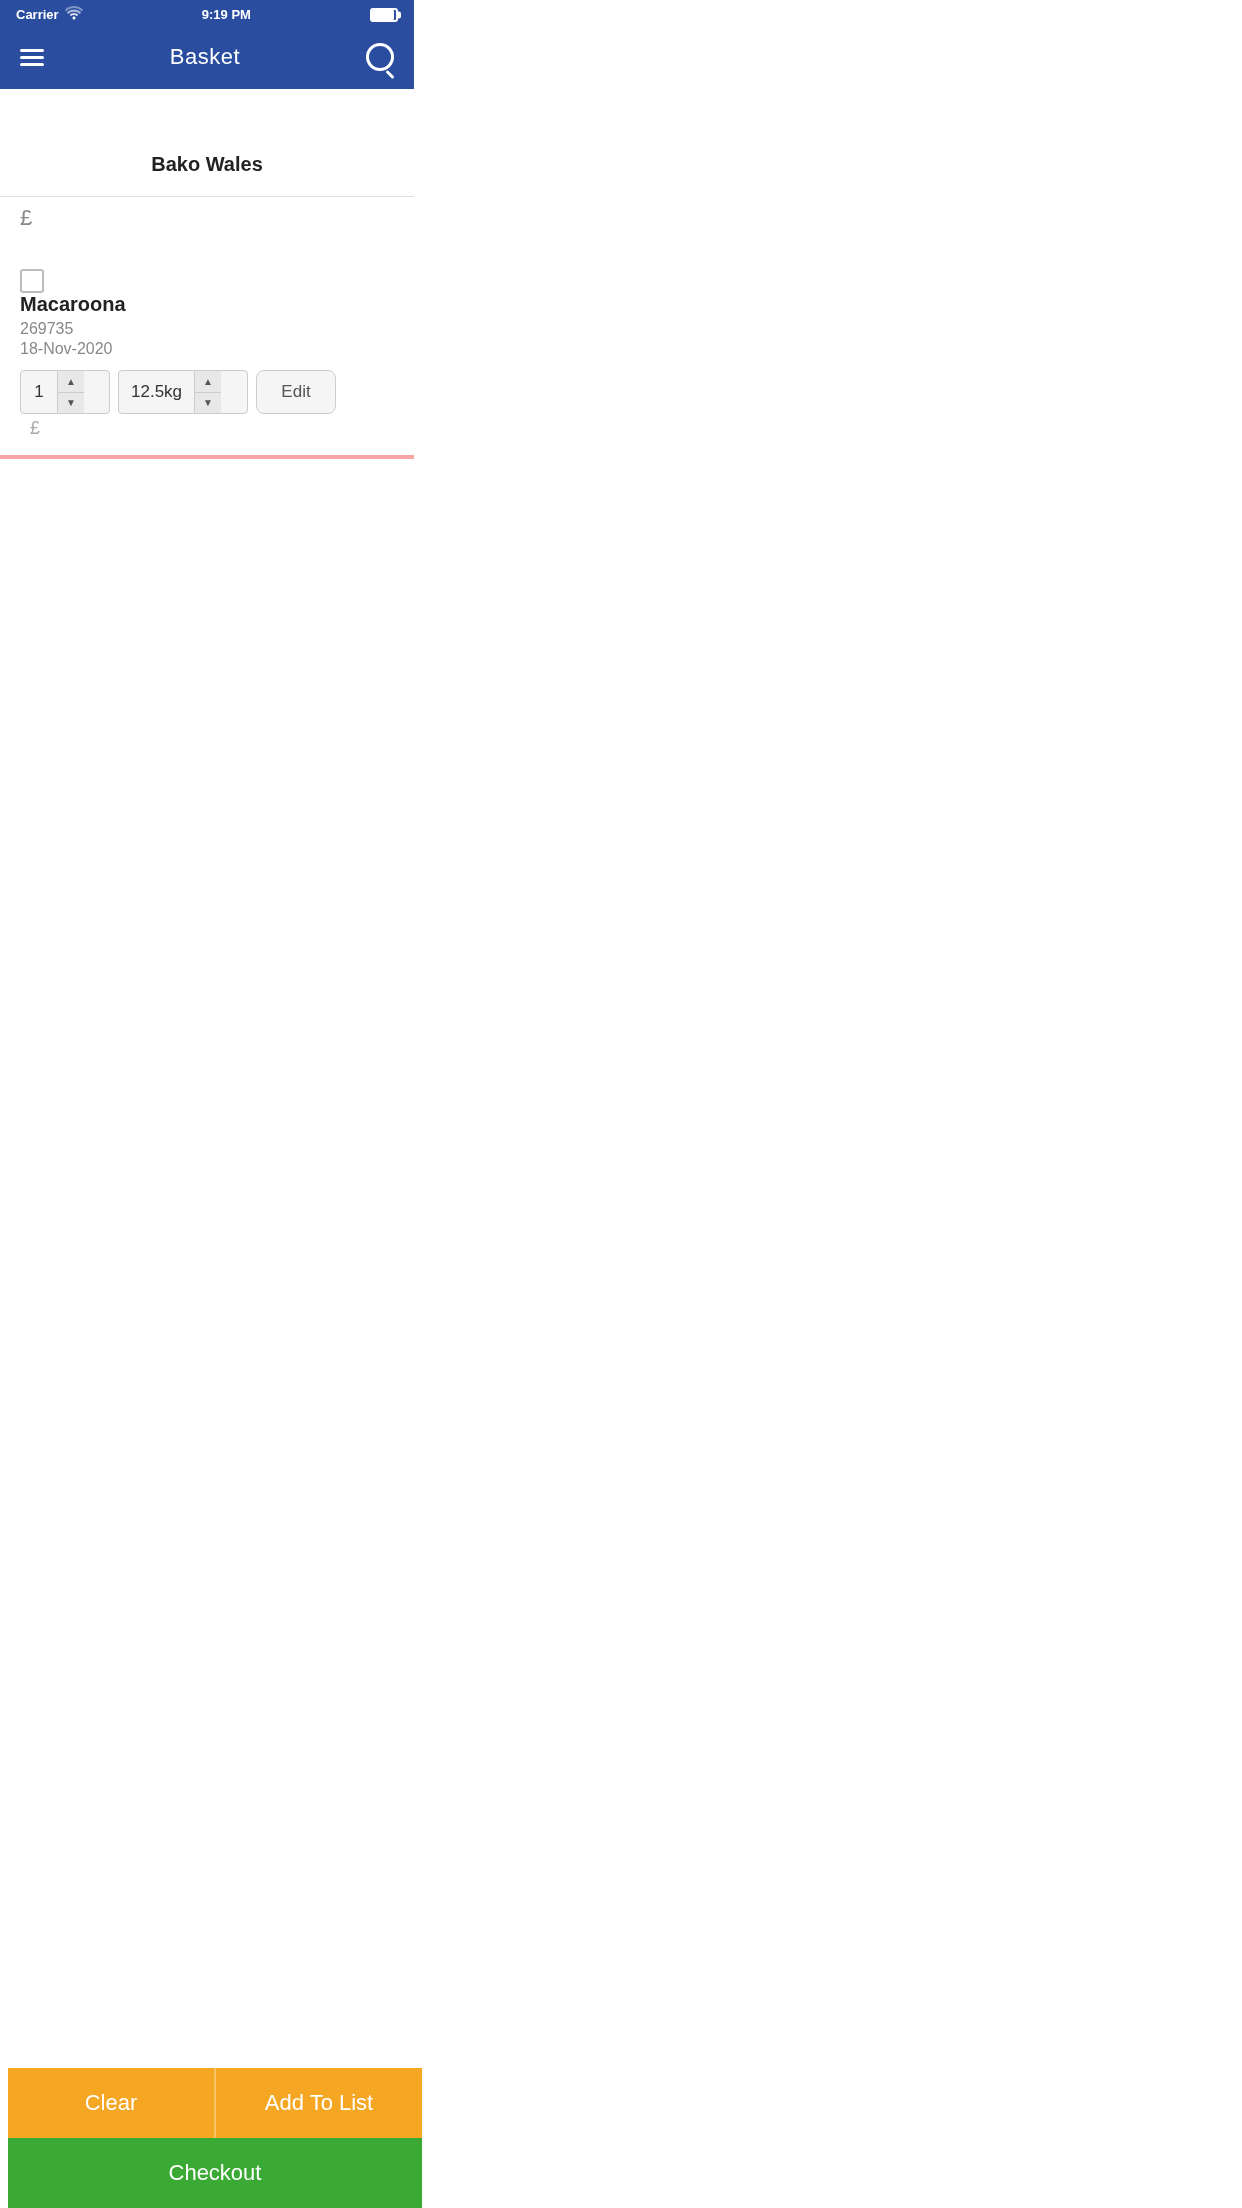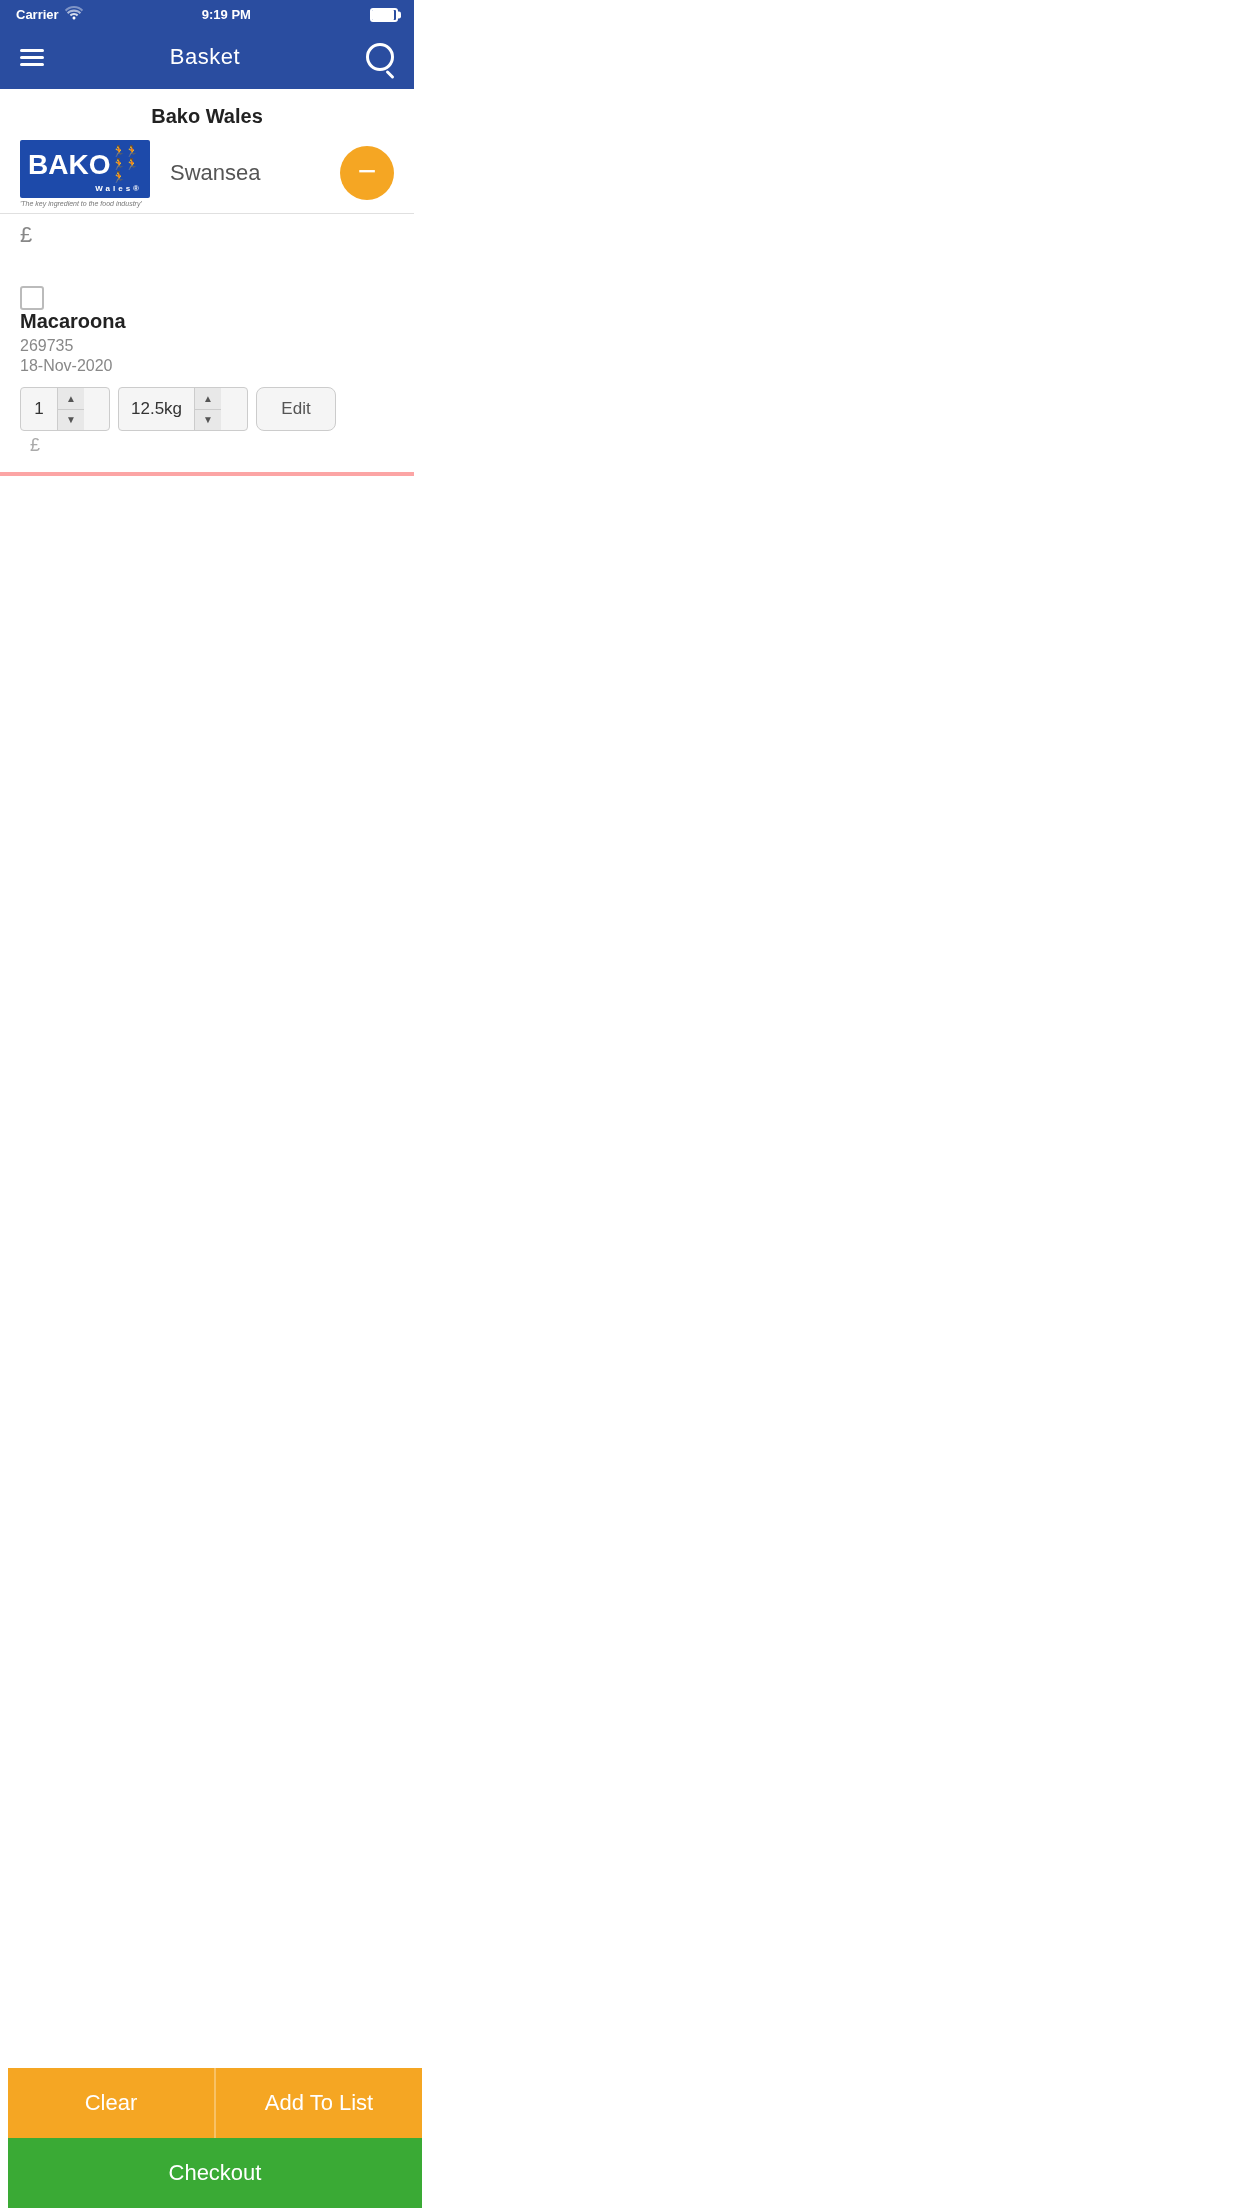--- a/index.html
+++ b/index.html
@@ -94,20 +94,21 @@
       height: 3px;
       background: white;
       transform: rotate(45deg);
       border-radius: 2px;
     }
 
     
     .store-section {
       padding: 16px 20px 8px 20px;
       border-bottom: 1px solid #e0e0e0;
+      margin-top: 48px;
     }
     .store-name {
       text-align: center;
       font-size: 20px;
       font-weight: 600;
       color: #222;
       margin-bottom: 12px;
     }
     .store-row {
       display: flex;
@@ -344,39 +345,20 @@
     <span></span>
   </div>
   <span class="header-title">Basket</span>
   <div class="search-circle"></div>
 </div>
 
 <div class="main-scroll">
 
   <div class="store-section">
     <div class="store-name">Bako Wales</div>
-    <div class="store-row">
-
-      <div class="bako-logo">
-        <div style="background:#1d4aaa; padding:5px 8px; border-radius:2px; display:inline-block;">
-          <div style="display:flex; align-items:center; gap:2px;">
-            <span style="font-size:28px; font-weight:900; color:white; line-height:1;">BAKO</span>
-            <span style="color:#e8523a; font-size:11px; letter-spacing:-1px;">🏃🏃🏃🏃🏃</span>
-          </div>
-          <div style="color:white; font-size:8px; letter-spacing:3px; text-align:right; font-weight:600;">Wales®</div>
-        </div>
-        <div style="font-size:7px; color:#777; margin-top:2px; font-style:italic; white-space:nowrap;">'The key ingredient to the food industry'</div>
-      </div>
-
-      <span class="store-city">Swansea</span>
-
-      <button class="remove-btn">
-        <span>−</span>
-      </button>
-    </div>
   </div>
 
   <div class="currency-row">
     <span class="currency-symbol">£</span>
   </div>
 
   <div class="product-list">
     <div class="product-item">
       <div class="item-checkbox"></div>
       <div class="item-details">

